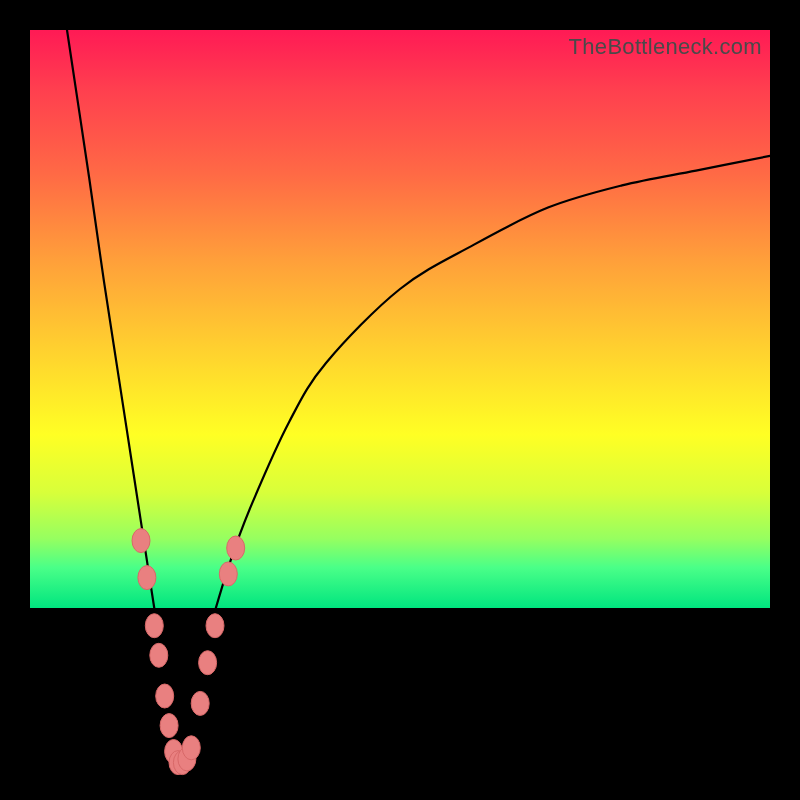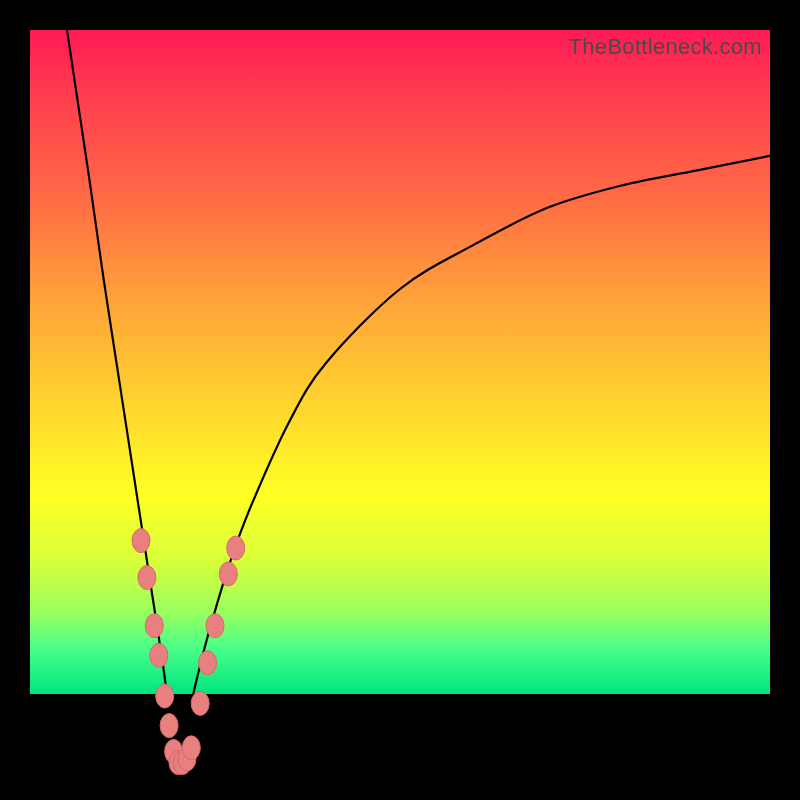--- a/index.html
+++ b/index.html
@@ -15,21 +15,21 @@
     position: relative;
     width: 800px;
     height: 800px;
     background: #000;
   }
   .plot-area {
     position: absolute;
     left: 30px;
     top: 30px;
     width: 740px;
-    height: 664px;
+    height: 578px;
     background: linear-gradient(
       to bottom,
       #ff1a55 0%,
       #ff3e4f 10%,
       #ff6a45 25%,
       #ffa03a 40%,
       #ffd02f 55%,
       #ffff24 70%,
       #d8ff3a 80%,
       #96ff60 88%,

